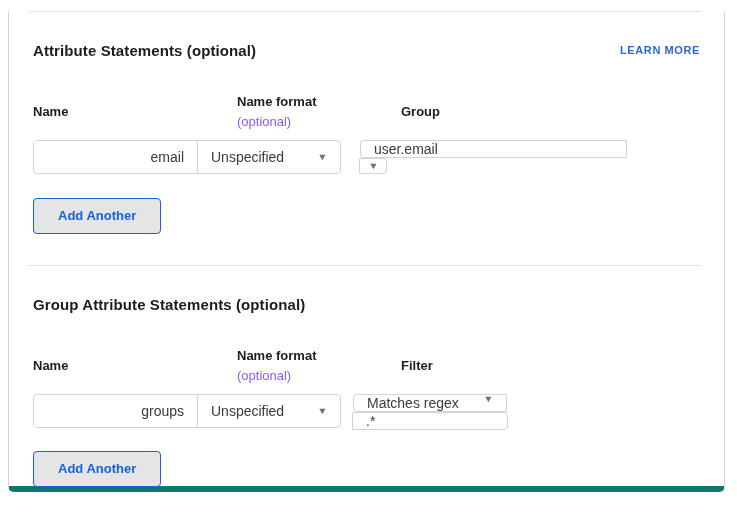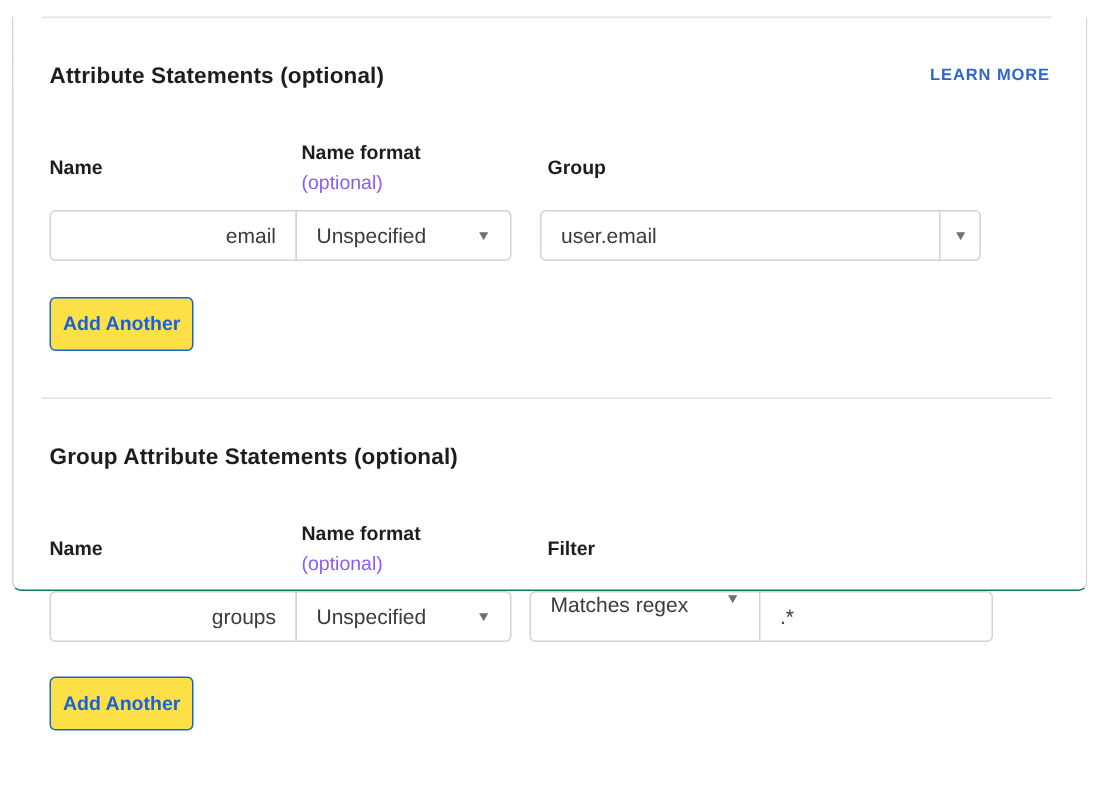--- a/index.html
+++ b/index.html
@@ -6,25 +6,25 @@
   html, body {
     width: 737px; height: 530px;
     background: #ffffff;
     font-family: "Liberation Sans", sans-serif;
     overflow: hidden;
   }
   .card {
     position: relative;
     margin-left: 8px;
     width: 717px;
-    height: 383px;
+    height: 481px;
     background: #ffffff;
     border-left: 1px solid #d4d4d8;
     border-right: 1px solid #d4d4d8;
-    border-bottom: 1px solid #0f766e;
+    border-bottom: 6px solid #0f766e;
     border-radius: 0 0 6px 6px;
   }
   .card-inner { padding: 0 24px; }
   .divider {
     height: 1px;
     background: #e2e2e5;
     margin: 0 23px 0 19px;
   }
   .divider.top { margin-top: 11px; }
   .divider.mid { margin-top: 31px; }
@@ -51,21 +51,21 @@
     cursor: pointer;
   }
 
   .col-labels {
     display: flex;
     margin-top: 33px;
     height: 40px;
     align-items: center;
   }
   .col-labels .col1 { width: 168px; }
-  .col-labels .col2 { width: 164px; }
+  .col-labels .col2 { width: 164px; margin-left: 36px; }
   .lab {
     font-size: 13px;
     font-weight: bold;
     color: #1d1d21;
     line-height: 20px;
   }
   .lab .optional {
     display: block;
     font-weight: normal;
     color: #8b5cf6;
@@ -91,21 +91,21 @@
     width: 144px;
     margin-left: -1px;
     border-radius: 0 4px 4px 0;
     display: flex;
     align-items: center;
     justify-content: space-between;
     padding: 0 13px;
     cursor: pointer;
     gap: 14px;
   }
-  .third-group { display: flex; }
+  .third-group { display: flex; flex-direction: column; }
   .third-group.v1 { margin-left: 19px; }
   .third-group.v2 { margin-left: 12px; }
   .value-input { width: 267px; border-radius: 4px 0 0 4px; }
   .dd-btn {
     width: 28px;
     margin-left: -1px;
     border-radius: 0 4px 4px 0;
     display: flex;
     align-items: center;
     justify-content: center;
@@ -125,23 +125,23 @@
     font-size: 9px;
     color: #707076;
     line-height: 1;
     transform: scaleX(1.15);
   }
 
   .add-btn {
     display: inline-block;
     margin-top: 24px;
     height: 36px;
-    padding: 0 8px;
+    padding: 0 24px;
     line-height: 34px;
-    background: #fde047;
+    background: #e5e5e5;
     border: 1px solid #1662dd;
     border-radius: 4px;
     font-family: "Liberation Sans", sans-serif;
     font-size: 13px;
     font-weight: bold;
     color: #1662dd;
     cursor: pointer;
   }
   .add-btn.second { margin-top: 23px; }
 </style>

